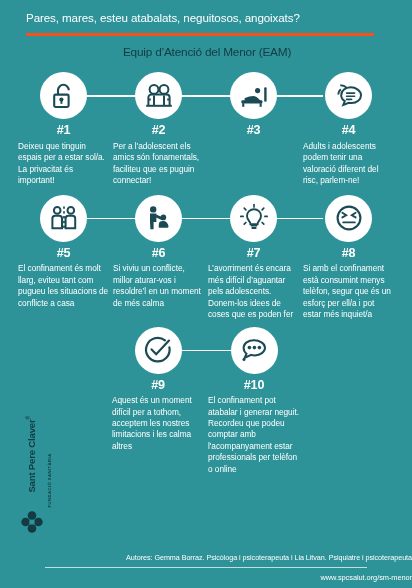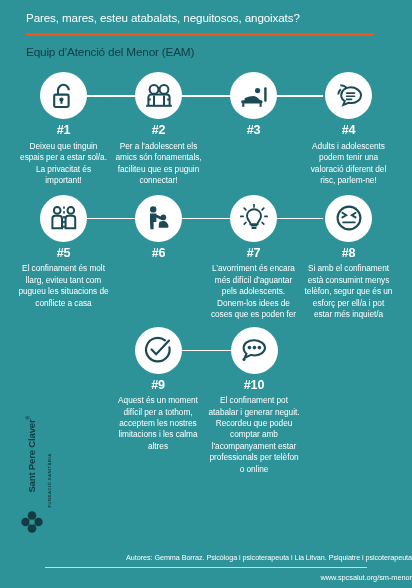--- a/index.html
+++ b/index.html
@@ -48,20 +48,21 @@
     background: #f4511e;
     border: 0;
   }
   .subhead {
     color: #123b42;
     font-size: 11.8px;
     line-height: 1.3;
     margin: 9px 0 0 0;
     font-weight: 400;
     letter-spacing: -0.2px;
+    text-align: center;
   }
 
   
   .rows {
     position: relative;
     margin-top: 12px;
   }
   .row {
     display: flex;
     justify-content: center;
@@ -101,21 +102,21 @@
     font-weight: bold;
     font-size: 12.6px;
     margin-top: 5px;
     line-height: 1;
     letter-spacing: -0.2px;
   }
   .tiptext {
     color: #ffffff;
     font-size: 8.3px;
     line-height: 1.38;
-    text-align: center;
+    text-align: left;
     margin-top: 4px;
     padding: 0 2px;
     letter-spacing: -0.05px;
   }
 
   
   .connector {
     position: absolute;
     height: 1.4px;
     background: #ffffff;
@@ -323,20 +324,21 @@
                 <circle cx="9.2" cy="5.4" r="3.2"></circle>
                 <path d="M6 9.6h6.4v8.4H9.6v7.2H6.4l-.4-7.2z"></path>
                 <path d="M12.3 10.4l6.6 3.2-0.9 2.6-6.3-2.9z"></path>
                 <circle cx="19.4" cy="13.4" r="2.8"></circle>
                 <path d="M16.2 17.6c1.5-.7 3.2-.9 4.7-.3 2 .8 3.2 2.6 3.6 5 .1.7-.3 1.3-1 1.4H15.8c-.7 0-1.2-.6-1.1-1.3.2-1.9 0-3.9 1.5-4.8z"></path>
               </g>
             </svg>
           </span>
         </div>
         <div class="tipnum">#6</div>
+        <div class="tiptext">Si viviu un conflicte, millor aturar-vos i resoldre’l en un moment de més calma</div>
       </div>
 
       <div class="tip">
         <div class="circle">
           <span>
             <svg width="30" height="30" viewBox="0 0 30 30">
               <g fill="none" stroke="#1b4a55" stroke-width="1.9">
                 <path d="M15 6.2c-3.9 0-7 3-7 6.7 0 2.4 1.2 4.1 2.3 5.4.7.8 1.1 1.5 1.1 2.4v.6h7.2v-.6c0-.9.4-1.6 1.1-2.4 1.1-1.3 2.3-3 2.3-5.4 0-3.7-3.1-6.7-7-6.7z"></path>
                 <path d="M11.8 22.6h6.4M12.6 25h4.8"></path>
               </g>

